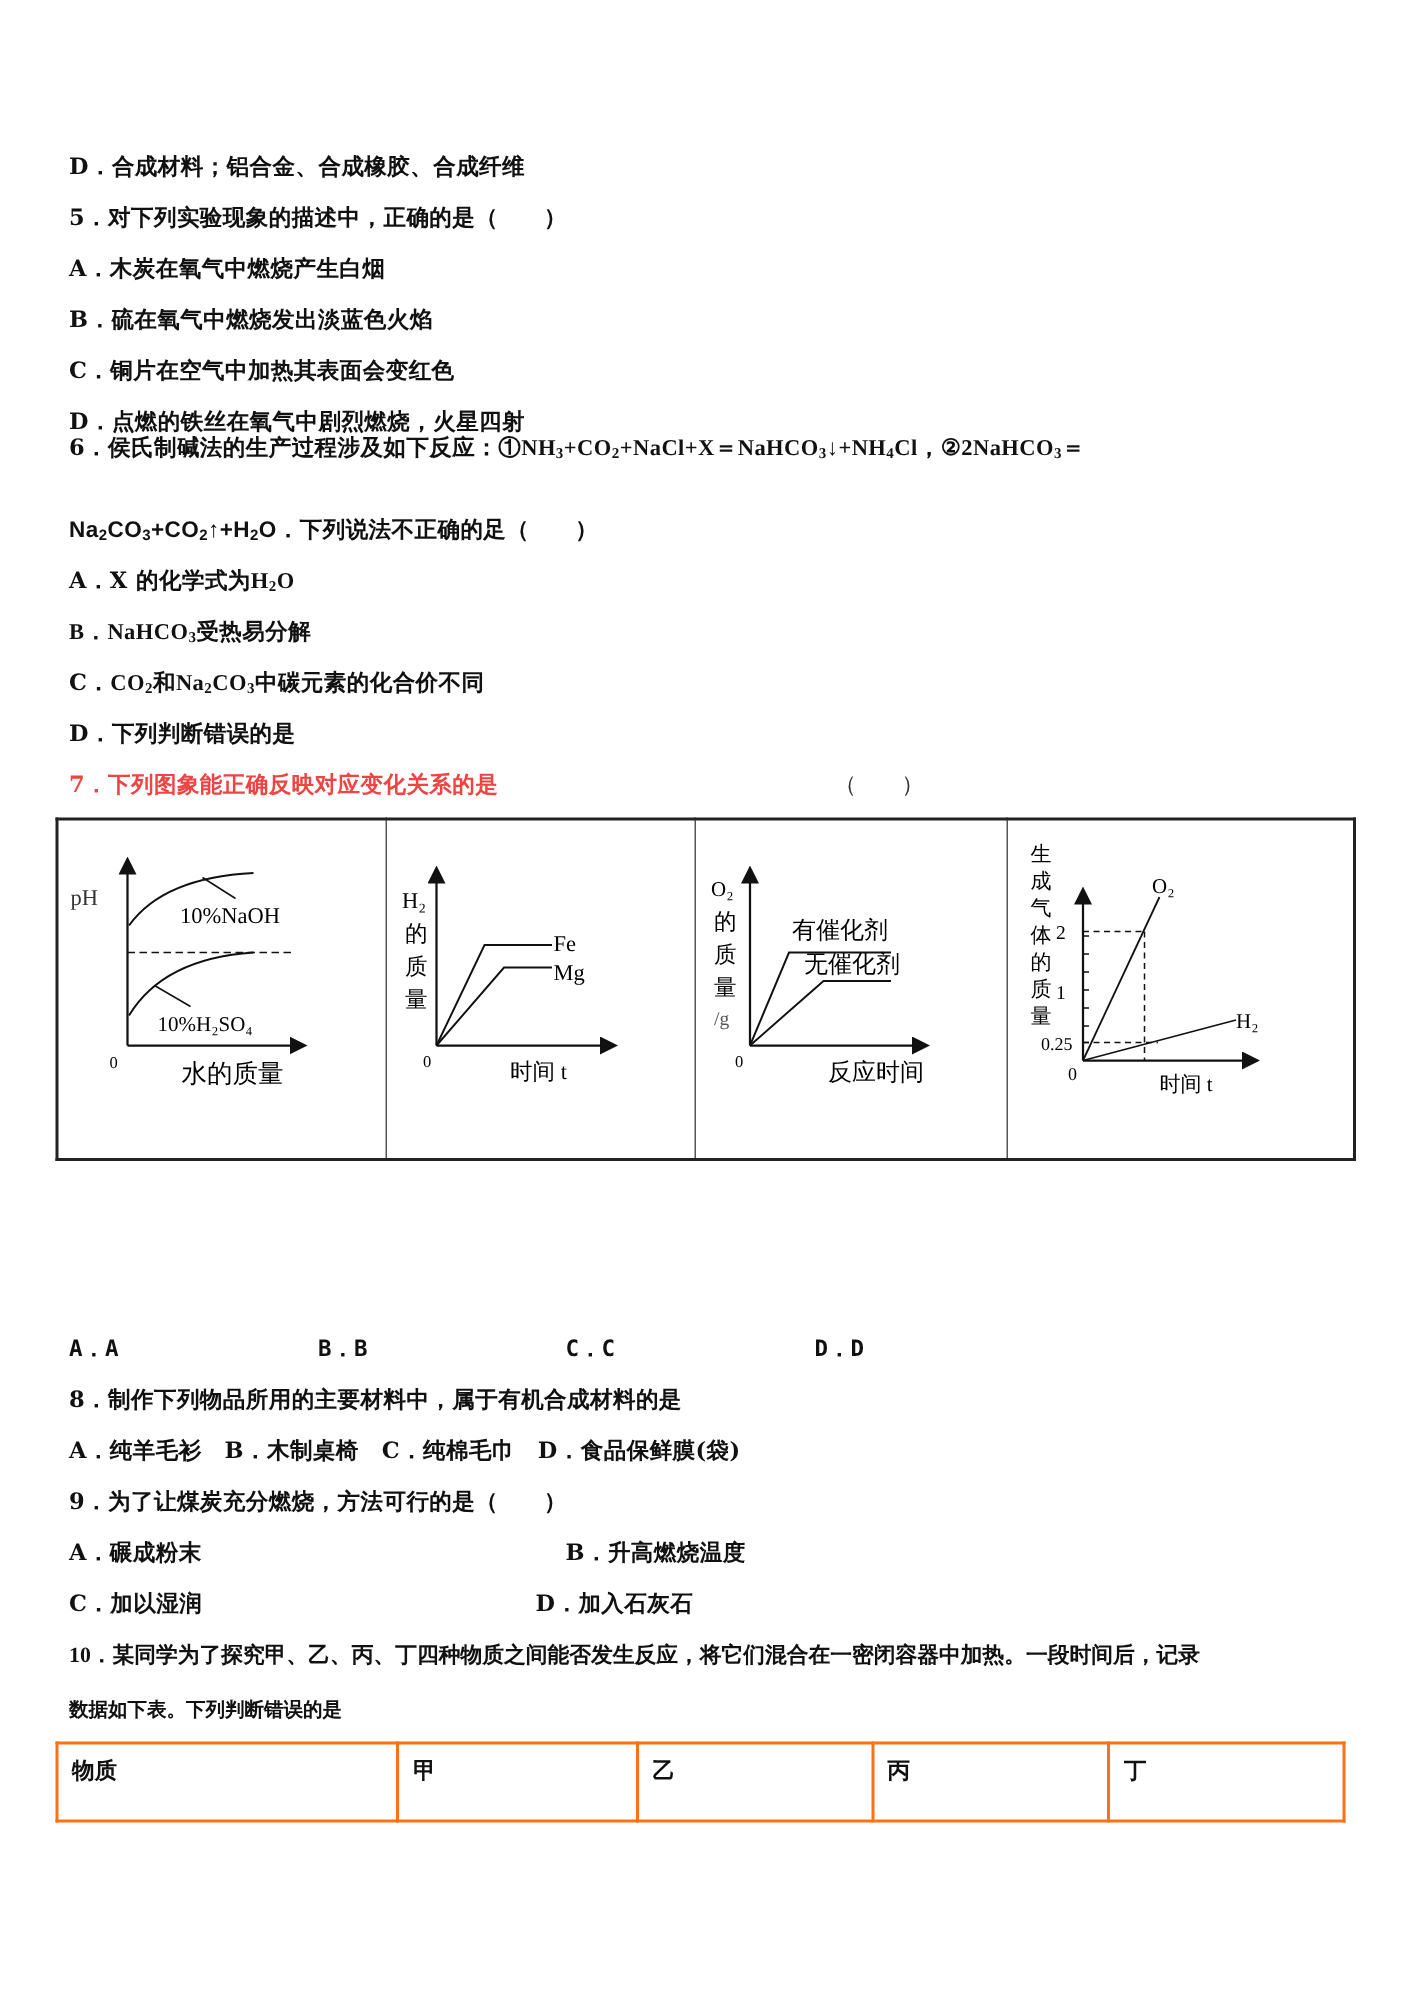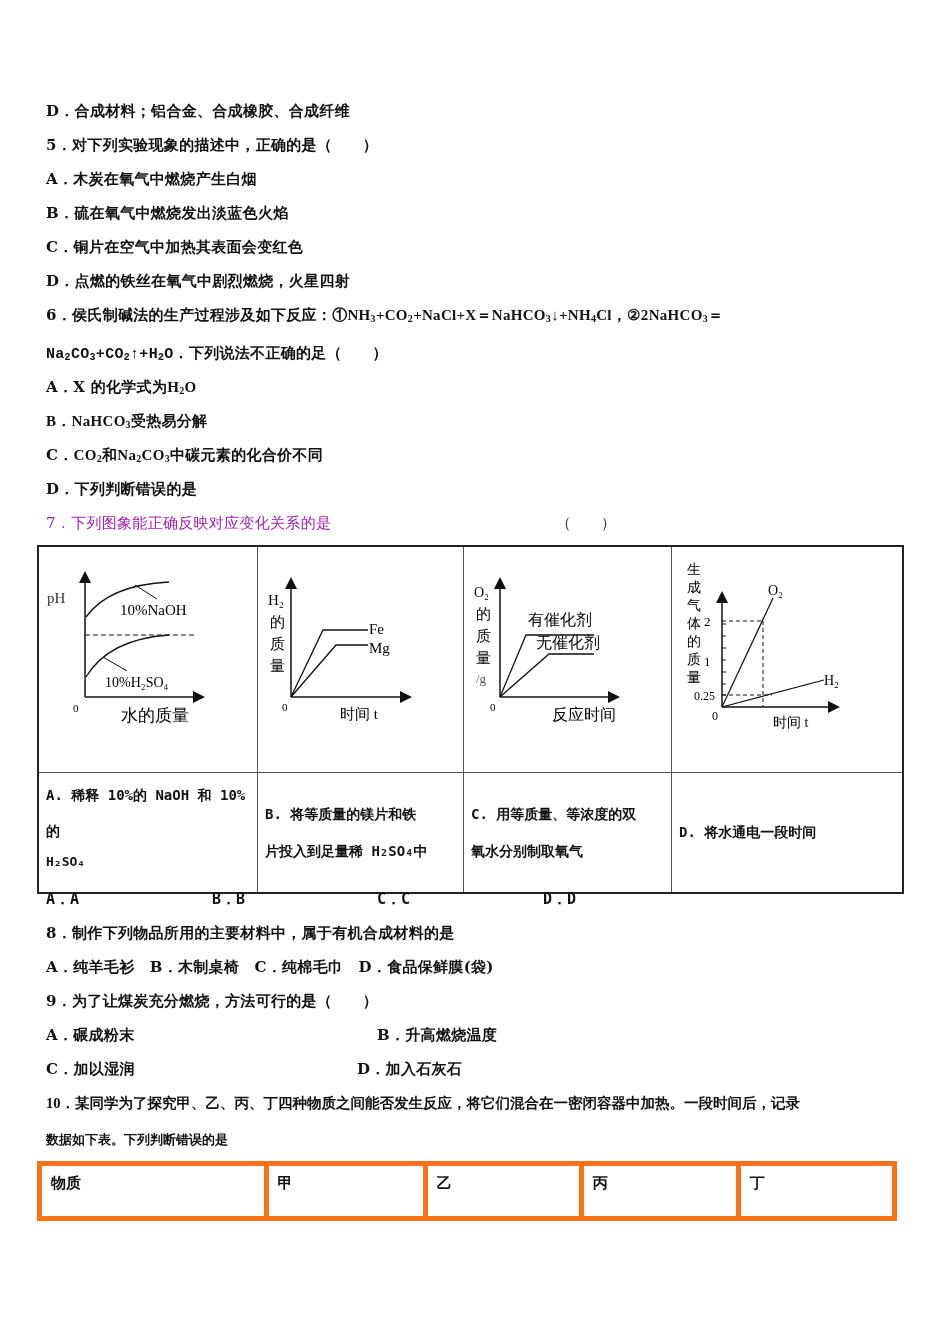--- a/index.html
+++ b/index.html
@@ -1,47 +1,47 @@
 <!DOCTYPE html>
 <html><head>
 <meta charset="utf-8">
 <style>
   html, body { margin: 0; padding: 0; background: #ffffff; }
   body { width: 950px; height: 1344px; position: relative; overflow: hidden;
          font-family: "DejaVu Serif", "Liberation Serif", serif; color: #111; }
   .line { position: absolute; left: 46px; font-size: 15px; font-weight: bold; white-space: nowrap; letter-spacing: 0.3px; }
-  .light { font-weight: normal; color: #a21caf; }
+  .light { font-weight: bold; color: #ef4444; }
   sub { font-size: 10px; vertical-align: -2px; line-height: 0; }
   .paren { position: absolute; left: 556px; font-size: 15px; color: #333; }
   table.q7 { position: absolute; left: 37px; top: 545px; width: 860px; border-collapse: collapse; border: 2px solid #222; }
   table.q7 td { border: 1px solid #555; vertical-align: top; padding: 0; }
   table.q7 td.graph { height: 221px; position: relative; }
   table.q7 td.desc { height: 115px; font-family: "DejaVu Sans Mono", "Liberation Mono", monospace; font-size: 14px; font-weight: bold; line-height: 37px; padding: 4px 6px 0 7px; }
   table.q7 td.desc.mid { vertical-align: middle; padding-top: 0; }
   svg text { font-family: "Liberation Serif", "DejaVu Serif", serif; }
   .opts7 { position: absolute; top: 890px; font-family: "DejaVu Sans Mono", "Liberation Mono", monospace; font-weight: bold; font-size: 15px; }
   table.q10 { position: absolute; left: 37px; top: 1161px; width: 860px; border-collapse: collapse; border: 2px solid #222; }
-  table.q10 td { border: 5px solid #f97316; height: 42px; vertical-align: top; padding: 8px 9px 0 9px; font-size: 15px; font-weight: bold; font-family: "DejaVu Sans", sans-serif; }
+  table.q10 td { border: 2px solid #f97316; height: 42px; vertical-align: top; padding: 8px 9px 0 9px; font-size: 15px; font-weight: bold; font-family: "DejaVu Sans", sans-serif; }
 </style>
 </head>
 <body>
 
 <div class="line" style="top:102px">D．合成材料；铝合金、合成橡胶、合成纤维</div>
 
 <div class="line" style="top:136px">5．对下列实验现象的描述中，正确的是（　　）</div>
 <div class="line" style="top:170px">A．木炭在氧气中燃烧产生白烟</div>
 <div class="line" style="top:204px">B．硫在氧气中燃烧发出淡蓝色火焰</div>
 <div class="line" style="top:238px">C．铜片在空气中加热其表面会变红色</div>
 <div class="line" style="top:272px">D．点燃的铁丝在氧气中剧烈燃烧，火星四射</div>
 
-<div class="line" style="top:306px">
+<div class="line" style="top:289px">
   <span>6．侯氏制碱法的生产过程涉及如下反应：</span><span>①</span><span style="font-family:'Liberation Serif',serif">NH<sub>3</sub>+CO<sub>2</sub>+NaCl+X＝NaHCO<sub>3</sub>↓+NH<sub>4</sub>Cl，</span><span>②</span><span style="font-family:'Liberation Serif',serif">2NaHCO<sub>3</sub>＝</span>
 </div>
 <div class="line" style="top:344px">
-  <span style="font-family:Liberation Mono, monospace">Na<sub>2</sub>CO<sub>3</sub>+CO<sub>2</sub>↑+H<sub>2</sub>O</span><span>．下列说法不正确的足（　　）</span>
+  <span style="font-family:Liberation Sans, sans-serif">Na<sub>2</sub>CO<sub>3</sub>+CO<sub>2</sub>↑+H<sub>2</sub>O</span><span>．下列说法不正确的足（　　）</span>
 </div>
 <div class="line" style="top:378px">
   <span>A．X 的化学式为</span><span style="font-family:'Liberation Serif',serif">H<sub>2</sub>O</span>
 </div>
 <div class="line" style="top:412px">
   <span style="font-family:'Liberation Serif',serif">B．NaHCO<sub>3</sub></span><span>受热易分解</span>
 </div>
 <div class="line" style="top:446px">
   <span>C．</span><span style="font-family:'Liberation Serif',serif">CO<sub>2</sub></span><span>和</span><span style="font-family:'Liberation Serif',serif">Na<sub>2</sub>CO<sub>3</sub></span><span>中碳元素的化合价不同</span>
 </div>
@@ -141,38 +141,20 @@
         <line x1="91" y1="74" x2="91" y2="160" stroke="#111" stroke-dasharray="4,3"></line>
         <line x1="50" y1="148" x2="100" y2="148" stroke="#111" stroke-dasharray="4,3"></line>
         <line x1="50" y1="160" x2="101" y2="51" stroke="#111" stroke-width="1.2"></line>
         <line x1="50" y1="160" x2="152" y2="133" stroke="#111" stroke-width="1.2"></line>
         <text x="96" y="48" font-size="14">O₂</text>
         <text x="152" y="138" font-size="14">H₂</text>
         <text x="101" y="180" font-size="14" font-family="DejaVu Sans, sans-serif">时间 t</text>
       </svg>
     </td>
   </tr>
-  <tr>
-    <td class="desc" style="line-height:36px">
-      <div>A. 稀释 10%的 NaOH 和 10%</div>
-      <div>的</div>
-      <div style="font-size:13px;line-height:26px">H₂SO₄</div>
-    </td>
-    <td class="desc mid">
-      <div>B. 将等质量的镁片和铁</div>
-      <div>片投入到足量稀 H₂SO₄中</div>
-    </td>
-    <td class="desc mid">
-      <div>C. 用等质量、等浓度的双</div>
-      <div>氧水分别制取氧气</div>
-    </td>
-    <td class="desc mid">
-      <div>D. 将水通电一段时间</div>
-    </td>
-  </tr>
 </tbody>
   </table>
 
 <div class="opts7" style="left:46px">A．A</div>
 <div class="opts7" style="left:212px">B．B</div>
 <div class="opts7" style="left:377px">C．C</div>
 <div class="opts7" style="left:543px">D．D</div>
 
 <div class="line" style="top:924px">8．制作下列物品所用的主要材料中，属于有机合成材料的是</div>
 <div class="line" style="top:958px">A．纯羊毛衫　B．木制桌椅　C．纯棉毛巾　D．食品保鲜膜(袋)</div>

